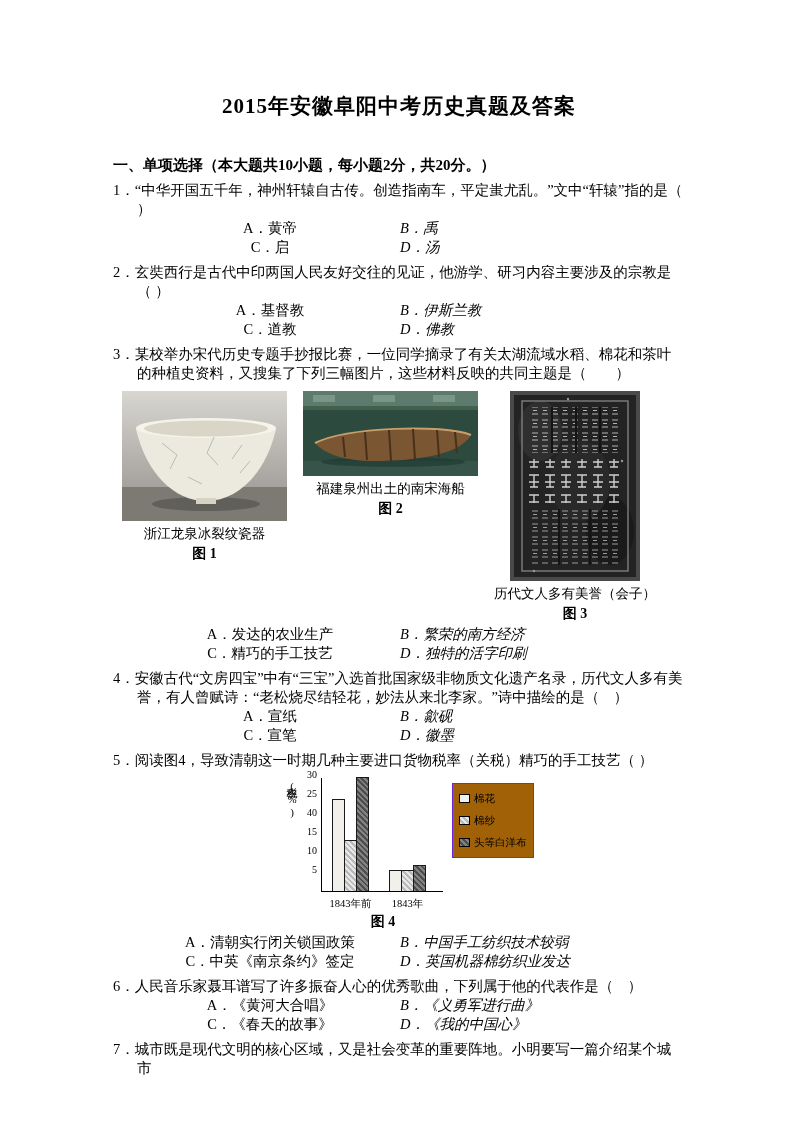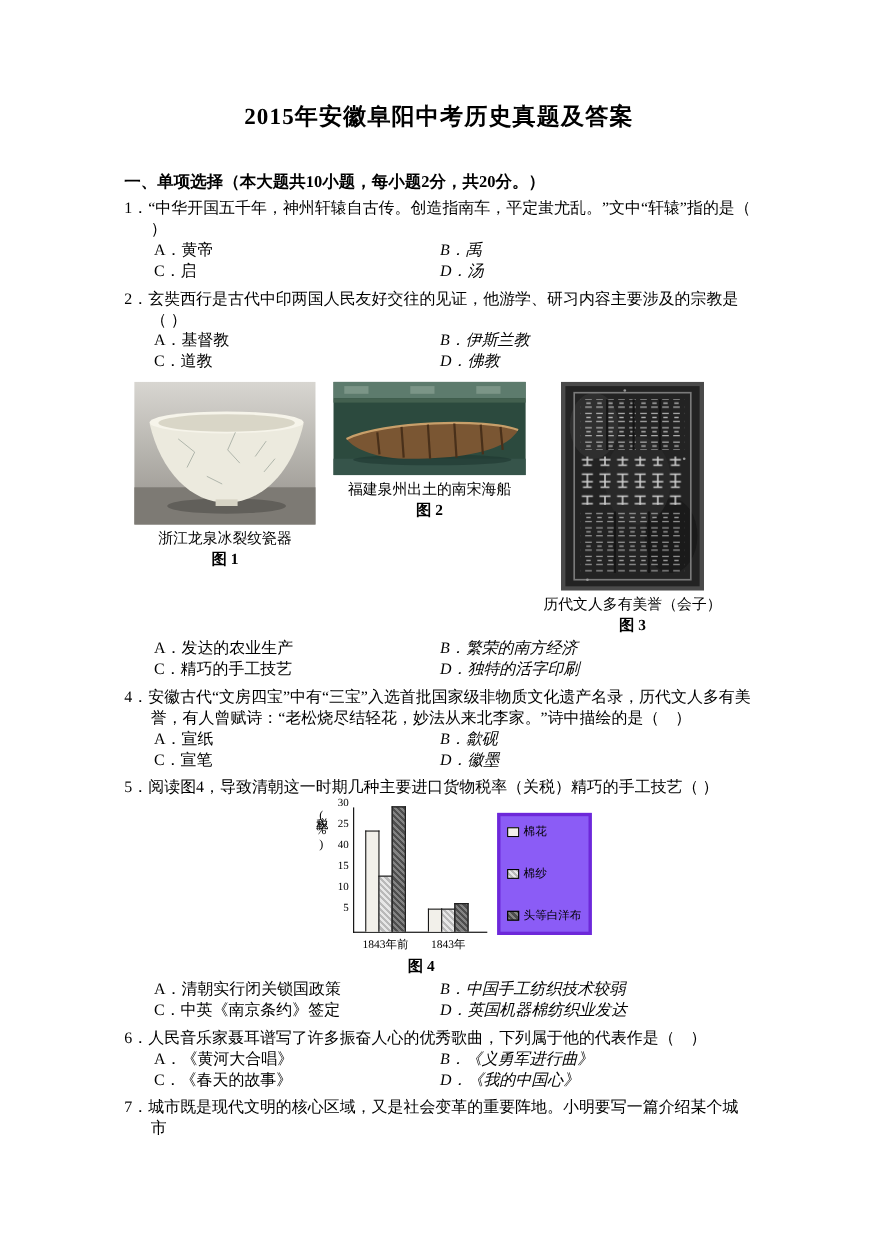--- a/index.html
+++ b/index.html
@@ -10,21 +10,21 @@
     font-family:"Liberation Serif","DejaVu Serif",serif;
   }
   .content { position:absolute; left:113px; top:92px; width:572px; }
 
   .doc-title { text-align:center; font-size:21px; font-weight:bold; letter-spacing:1px; }
   .section-heading { margin-top:36px; font-size:15px; font-weight:bold; }
 
   .question { margin-top:6px; font-size:14.5px; line-height:19px; }
   .q-text { padding-left:24px; text-indent:-24px; }
   .opt-row { display:flex; padding-left:27px; }
-  .opt-a { width:260px; }
+  .opt-a { width:260px;text-align:center; }
   .opt-b { flex:1;font-style:italic; }
 
   
   .figures { display:flex; align-items:flex-start; gap:16px; padding-left:9px; margin-top:8px; margin-bottom:2px; }
   .figure { display:flex; flex-direction:column; align-items:center; }
   .fig-img { display:block; }
   .fig-caption { font-size:13.5px; margin-top:3px; white-space:nowrap; }
   .fig-label { font-size:14px; font-weight:bold; margin-top:1px; }
 
   
@@ -44,22 +44,22 @@
   .bar-group { position:relative; display:flex; align-items:flex-end; }
   .bar { width:13px; border:1px solid #1a1a1a; border-bottom:none; }
   .bar + .bar { margin-left:-1px; }
   .bar-s1 { background-image:repeating-linear-gradient(45deg, rgba(255,255,255,.65) 0 2px, rgba(0,0,0,0) 2px 4px); }
   .bar-s2 { background-image:repeating-linear-gradient(45deg, rgba(255,255,255,.30) 0 2px, rgba(0,0,0,0) 2px 4px); }
   .xlabel {
     position:absolute; top:calc(100% + 3px); left:50%; transform:translateX(-50%);
     font-size:10.5px; white-space:nowrap;
   }
   .legend {
-    margin-left:9px; margin-top:5px; border:3px solid #6d28d9; background:#8b5cf6;
-    padding:5px 6px; display:flex; flex-direction:column; gap:19px; font-size:10.5px;
+    margin-left:9px; margin-top:5px; border:1px solid #6d28d9; background:#a16207;
+    padding:5px 6px; display:flex; flex-direction:column; gap:3px; font-size:10.5px;
   }
   .legend-row { display:flex; align-items:center; gap:4px; white-space:nowrap; }
   .swatch { display:inline-block; width:11px; height:9px; border:1px solid #000; flex:none; }
   .sw1 { background-image:repeating-linear-gradient(45deg, rgba(255,255,255,.65) 0 2px, rgba(0,0,0,0) 2px 4px); }
   .sw2 { background-image:repeating-linear-gradient(45deg, rgba(255,255,255,.30) 0 2px, rgba(0,0,0,0) 2px 4px); }
   .chart-caption { width:160px; margin-left:18px; margin-top:20px; text-align:center; font-size:14px; font-weight:bold; }
 </style>
 </head>
 <body>
 
@@ -88,20 +88,21 @@
         <span class="opt-a">A．基督教</span>
         <span class="opt-b">B．伊斯兰教</span>
       </div>
       <div class="opt-row">
         <span class="opt-a">C．道教</span>
         <span class="opt-b">D．佛教</span>
       </div>
     </div>
 
     <div class="question">
+      <div class="q-text"><span>3．</span><span>某校举办宋代历史专题手抄报比赛，一位同学摘录了有关太湖流域水稻、棉花和茶叶的种植史资料，又搜集了下列三幅图片，这些材料反映的共同主题是（　　）</span></div>
 
       <div class="figures">
         <div class="figure">
           <svg class="fig-img" width="165" height="130" viewBox="0 0 165 130">
             <defs>
               <linearGradient id="bowlbg" x1="0" y1="0" x2="0" y2="1">
                 <stop offset="0" stop-color="#d8d6d1"></stop>
                   <stop offset="1" stop-color="#93908a"></stop>
               </linearGradient>
             </defs>

